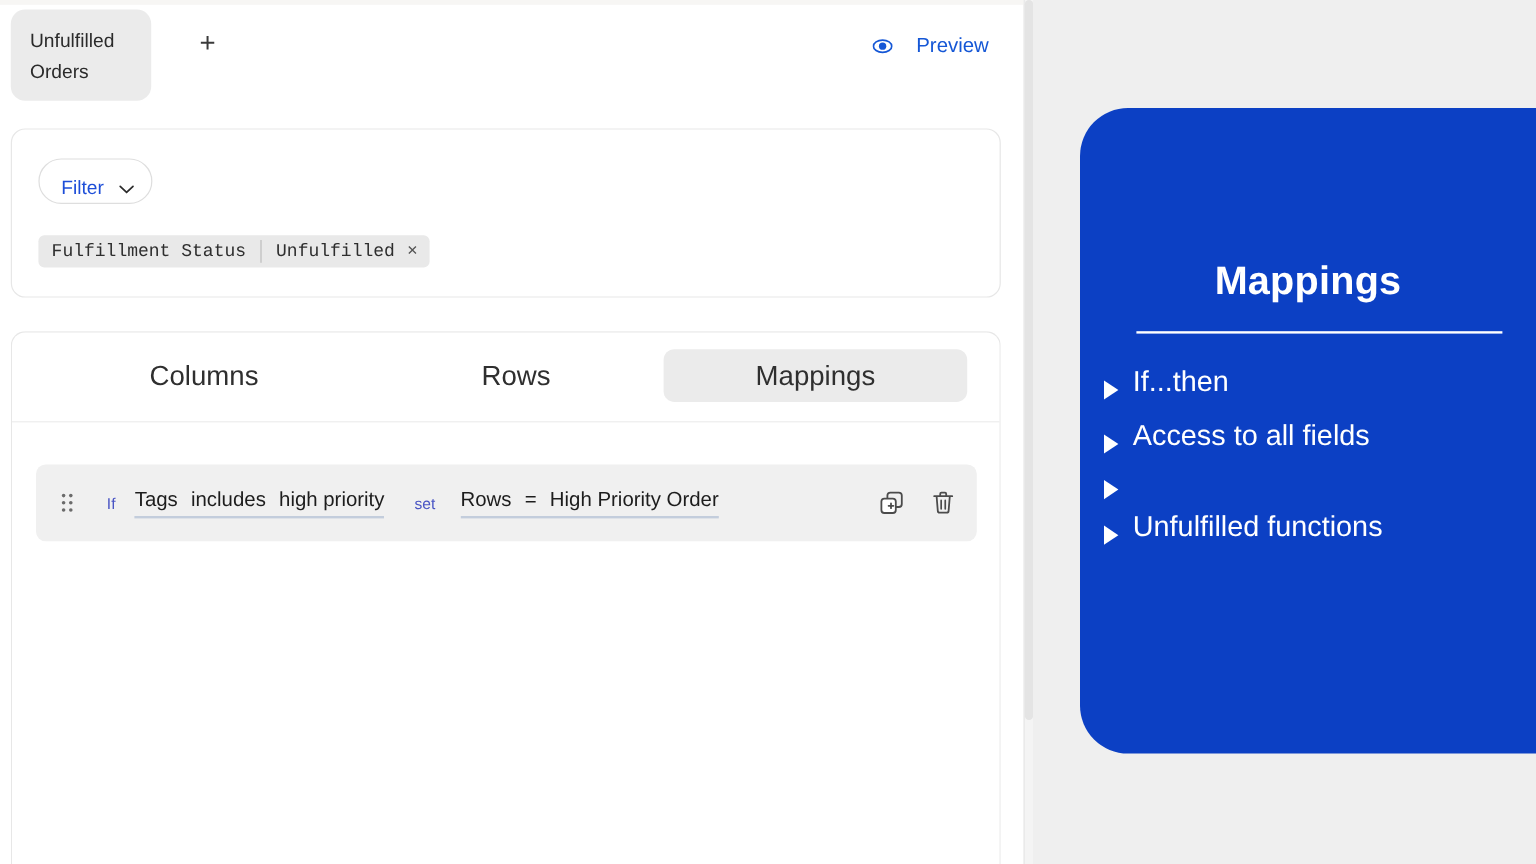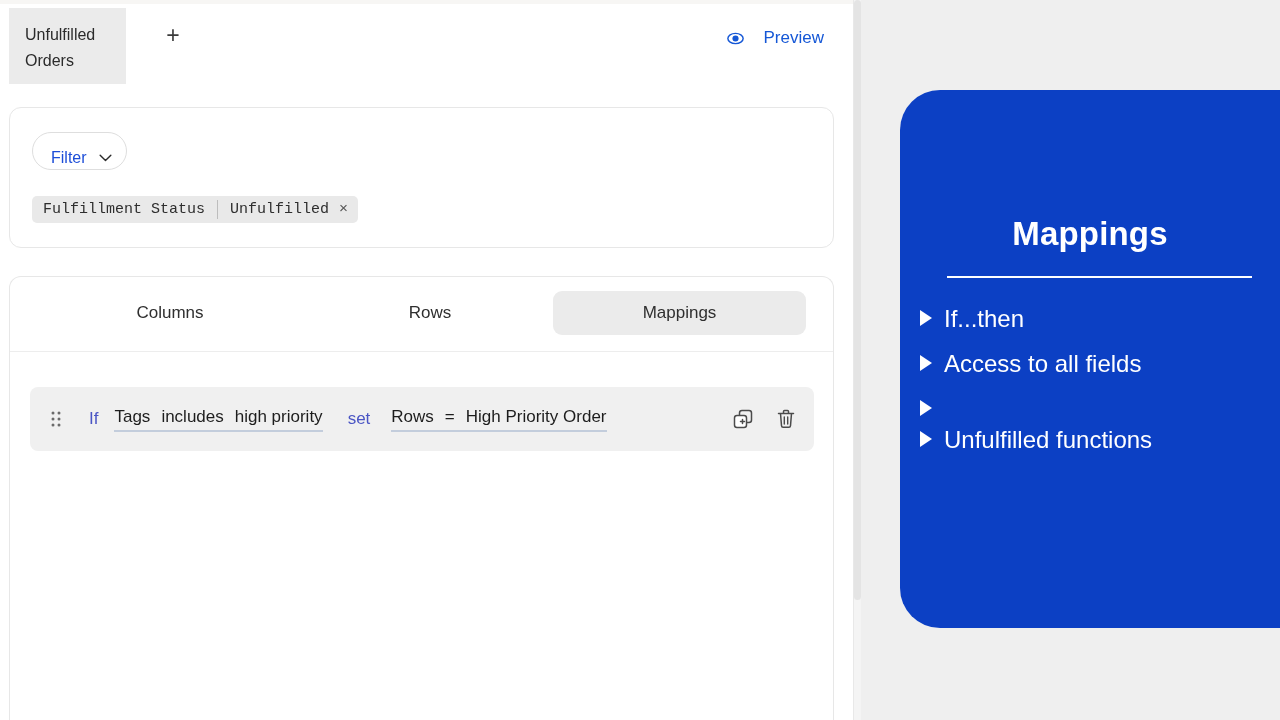--- a/index.html
+++ b/index.html
@@ -26,21 +26,21 @@
 
   
   .tabstrip {
     position: absolute; left: 0; top: 4px;
     width: 853px; height: 80px;
   }
   .view-tab {
     position: absolute; left: 9px; top: 4px;
     width: 117px; height: 76px;
     background: #ebebeb;
-    border-radius: 0;
+    border-radius: 12px;
     padding: 14px 16px 0 16px;
     font-size: 16px;
     line-height: 26px;
     color: #2b2b2b;
     cursor: pointer;
   }
   .add-tab {
     position: absolute; left: 158px; top: 16px;
     width: 30px; height: 30px;
     display: flex; align-items: center; justify-content: center;
@@ -96,38 +96,38 @@
   .map-card { left: 9px; top: 276px; width: 825px; min-height: 444px; border-bottom: none;
               border-bottom-left-radius:0; border-bottom-right-radius:0; }
   .tabs-row {
     position: relative; height: 75px;
     border-bottom: 1px solid #ededed;
     display: flex; align-items: center;
   }
   .seg-tab {
     position: absolute; top: 14px; height: 44px;
     display: flex; align-items: center; justify-content: center;
-    font-size: 17px; color: #2f2f2f;
+    font-size: 23px; color: #2f2f2f;
     border-radius: 9px;
     cursor: pointer;
   }
   .seg-tab.t0 { left: 62px; width: 196px; }
   .seg-tab.t1 { left: 322px; width: 196px; }
   .seg-tab.t2 { left: 543px; width: 253px; background: #ebebeb; }
 
   
   .map-row {
     position: absolute; left: 20px; top: 110px;
     width: 784px; height: 64px;
     background: #f0f0f0;
     border-radius: 8px;
     display: flex; align-items: center;
   }
   .drag-dots { width: 18px; height: 18px; margin-left: 17px; display:block; }
-  .kw { color: #4a55c4; font-size: 17px; }
+  .kw { color: #4a55c4; font-size: 13px; }
   .expr {
     display: inline-flex; align-items: flex-start; gap: 11px;
     font-size: 17px; color: #1d1d1d;
     border-bottom: 2px solid #c3cddc;
     padding-bottom: 3px;
   }
   .map-row .kw.if { margin-left: 24px; }
   .map-row .expr.e1 { margin-left: 16px; }
   .map-row .kw.set { margin-left: 25px; }
   .map-row .expr.e2 { margin-left: 21px; }
@@ -169,21 +169,21 @@
   }
   .promo-rule {
     position: absolute; left: 47px; top: 186px;
     width: 305px; height: 2px; background: #ffffff;
   }
   .promo-list {
     position: absolute; left: 19px; top: 206px; width: 360px;
     list-style: none;
   }
   .promo-list li {
-    display: flex; align-items: flex-start; gap: 11px;
+    display: flex; align-items: center; gap: 11px;
     color: #ffffff; font-size: 24px;
     line-height: 45px;
     margin-bottom: 0px;
   }
   .tri { width: 14px; height: 18px; margin-top: 13px; flex: none; display:block; }
 </style>
 </head>
 <body>
 
 <div class="stage">

